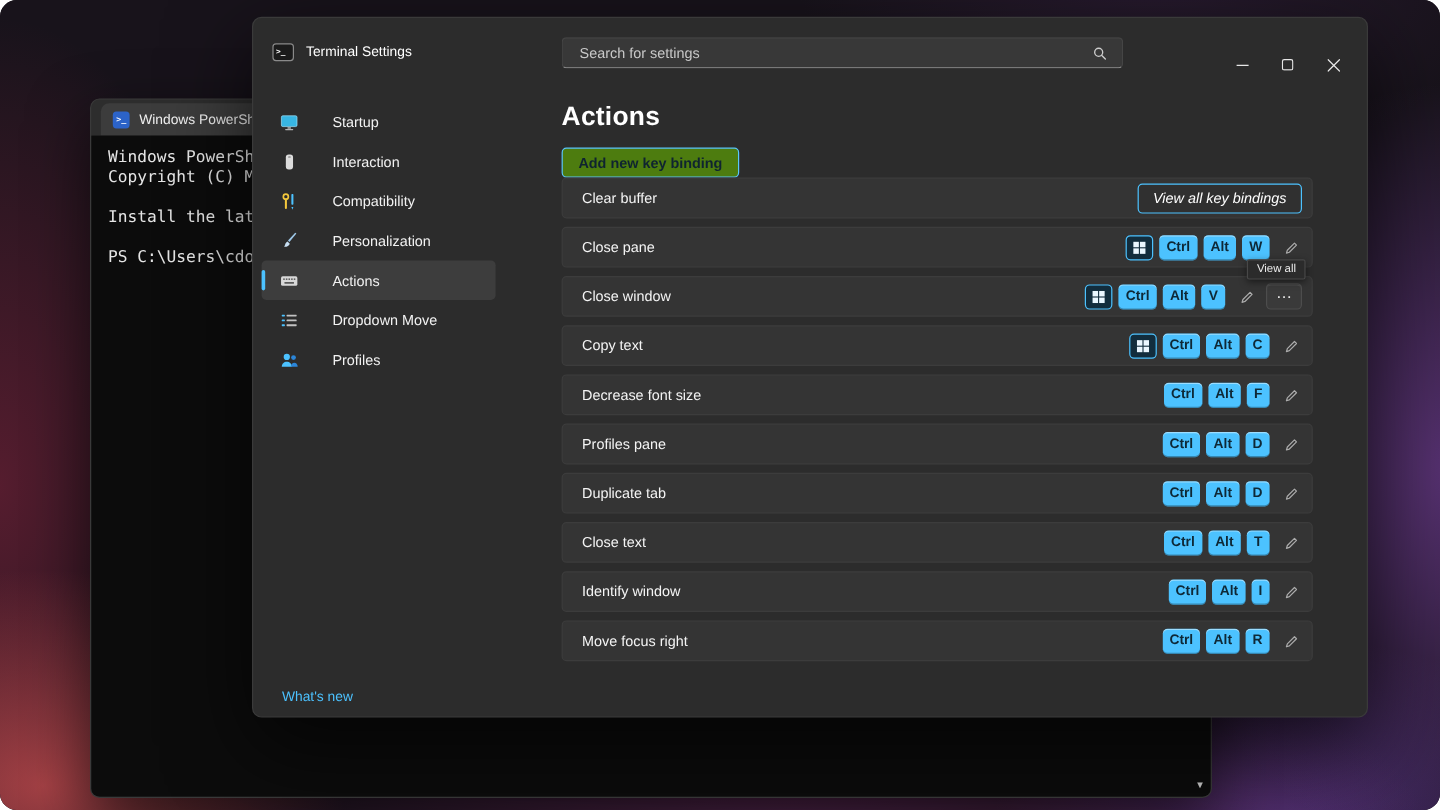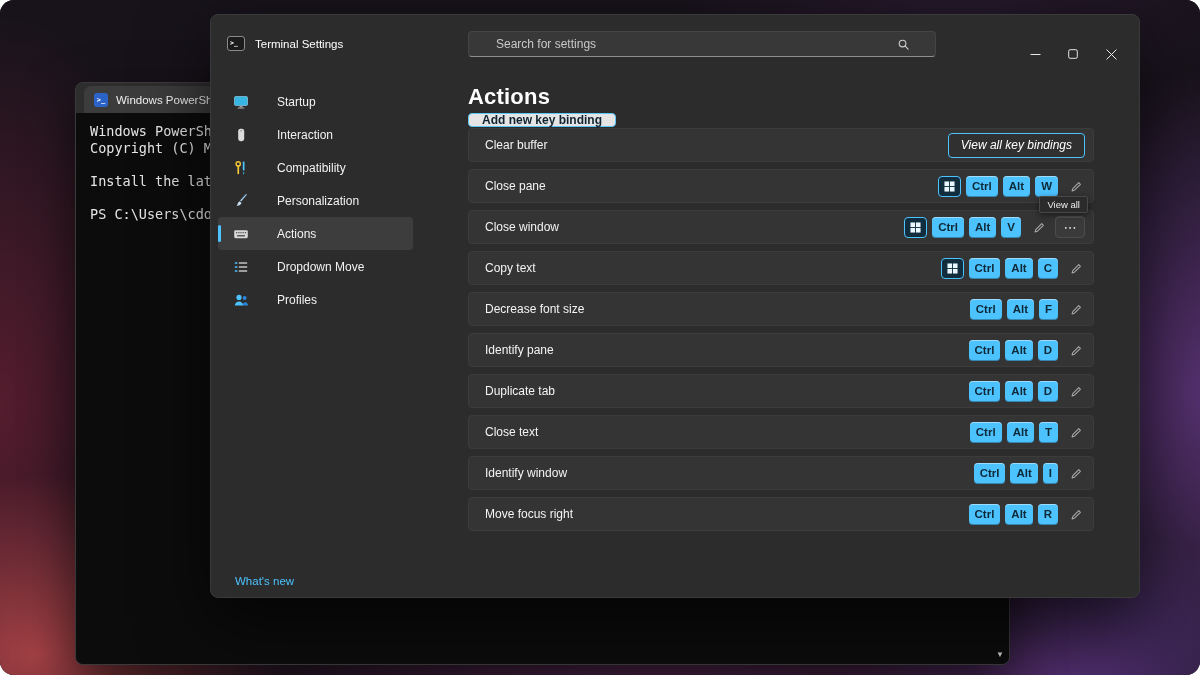--- a/index.html
+++ b/index.html
@@ -30,37 +30,37 @@
   .ps-scroll-down{position:absolute;right:5px;bottom:5px;color:#c8c8c8;font-size:8px;line-height:8px;}
 
   
   .settings{position:absolute;left:210px;top:14px;width:930px;height:584px;background:#2c2c2c;
     border:1px solid #3a3a3a;border-radius:8px;box-shadow:0 24px 70px rgba(0,0,0,.65);}
   .st-app{position:absolute;left:16px;top:21px;display:flex;align-items:center;gap:10px;}
   .st-app-icon{width:18px;height:15px;border-radius:3px;background:#1b1b1b;border:1px solid #8a8a8a;color:#fff;
     font:700 6.5px "DejaVu Sans Mono",monospace;display:flex;align-items:flex-start;justify-content:flex-start;padding:2px 0 0 2px;}
   .st-app-title{font-size:11.5px;color:#ffffff;}
   .st-search{position:absolute;left:257px;top:16px;width:468px;height:26px;background:#383838;
-    border:1px solid #454545;border-bottom-color:#8f8f8f;border-radius:4px;display:flex;align-items:center;padding:0 25px;}
+    border:1px solid #454545;border-bottom-color:#8f8f8f;border-radius:4px;display:flex;align-items:center;padding:0 12px;}
   .st-search-input{flex:1;background:transparent;border:none;outline:none;font-size:12px;color:#e5e5e5;font-family:inherit;}
   .st-search-input::placeholder{color:#c9c9c9;}
   .win-controls{position:absolute;top:24px;right:12px;display:flex;gap:6px;}
   .wc{width:32px;height:30px;display:flex;align-items:center;justify-content:center;background:transparent;border:none;padding:0;}
 
   .st-sidebar{position:absolute;top:56px;left:0;width:250px;bottom:0;padding-top:14px;}
   .side-item{position:relative;height:33px;margin:0 48px 0 7px;border-radius:4px;display:flex;align-items:center;gap:28px;padding-left:15px;}
   .side-item.selected{background:#3d3d3d;}
   .accent-bar{position:absolute;left:0;top:8px;bottom:8px;width:3px;border-radius:2px;background:#4cc2ff;}
   .side-icon{width:16px;height:16px;flex:0 0 16px;display:flex;align-items:center;justify-content:center;}
   .side-label{font-size:12px;color:#f2f2f2;white-space:nowrap;}
   .whats-new{position:absolute;left:24px;bottom:10px;font-size:11.5px;color:#4cc2ff;}
 
   .st-content{position:absolute;top:56px;left:257px;width:626px;bottom:0;}
   .content-title{margin:13px 0 0;font-size:22px;font-weight:700;color:#ffffff;letter-spacing:.2px;}
-  .add-btn{display:inline-flex;align-items:center;height:14px;padding:0 13px;background:#e5e5e5;
+  .add-btn{margin-top:13px;display:inline-flex;align-items:center;height:25px;padding:0 13px;background:#4d7c0f;
     color:#0f2430;font-size:12px;font-weight:600;border-radius:4px;border:1px solid #5ac6f9;}
   .rows{margin-top:0;}
   .action-row{position:relative;height:34px;background:#343434;border:1px solid #3c3c3c;border-radius:4px;
     margin-bottom:7px;display:flex;align-items:center;padding:0 8px 0 16px;}
   .row-label{flex:1;font-size:12px;color:#f4f4f4;white-space:nowrap;}
   .row-right{display:flex;align-items:center;gap:5px;}
   .keycap{min-width:14px;height:21px;padding:0 6px;display:inline-flex;align-items:center;justify-content:center;
     background:#4cc2ff;color:#0e2836;font-size:11.5px;font-weight:700;border-radius:4px;
     box-shadow:inset 0 1px 0 rgba(255,255,255,.45), inset 0 -1px 0 rgba(0,0,0,.3);}
   .keycap.win{background:#122d3d;border:1px solid #4cc2ff;box-shadow:none;padding:0 5px;}
@@ -312,21 +312,21 @@
               <span class="keycap">Alt</span>
               <span class="keycap">F</span>
               <button class="edit-btn">
                 <svg viewBox="0 0 14 14" width="13" height="13">
                   <path d="M2.2 11.8 l0.8-2.6 6.4-6.4 1.8 1.8-6.4 6.4-2.6 0.8z" fill="none" stroke="#ababab" stroke-width="1.1" stroke-linejoin="round"></path>
                 </svg>
               </button>
             </span>
           </div>
           <div class="action-row">
-            <span class="row-label">Identify pane</span>
+            <span class="row-label">Profiles pane</span>
             <span class="row-right">
               <span class="keycap">Ctrl</span>
               <span class="keycap">Alt</span>
               <span class="keycap">D</span>
               <button class="edit-btn">
                 <svg viewBox="0 0 14 14" width="13" height="13">
                   <path d="M2.2 11.8 l0.8-2.6 6.4-6.4 1.8 1.8-6.4 6.4-2.6 0.8z" fill="none" stroke="#ababab" stroke-width="1.1" stroke-linejoin="round"></path>
                 </svg>
               </button>
             </span>

